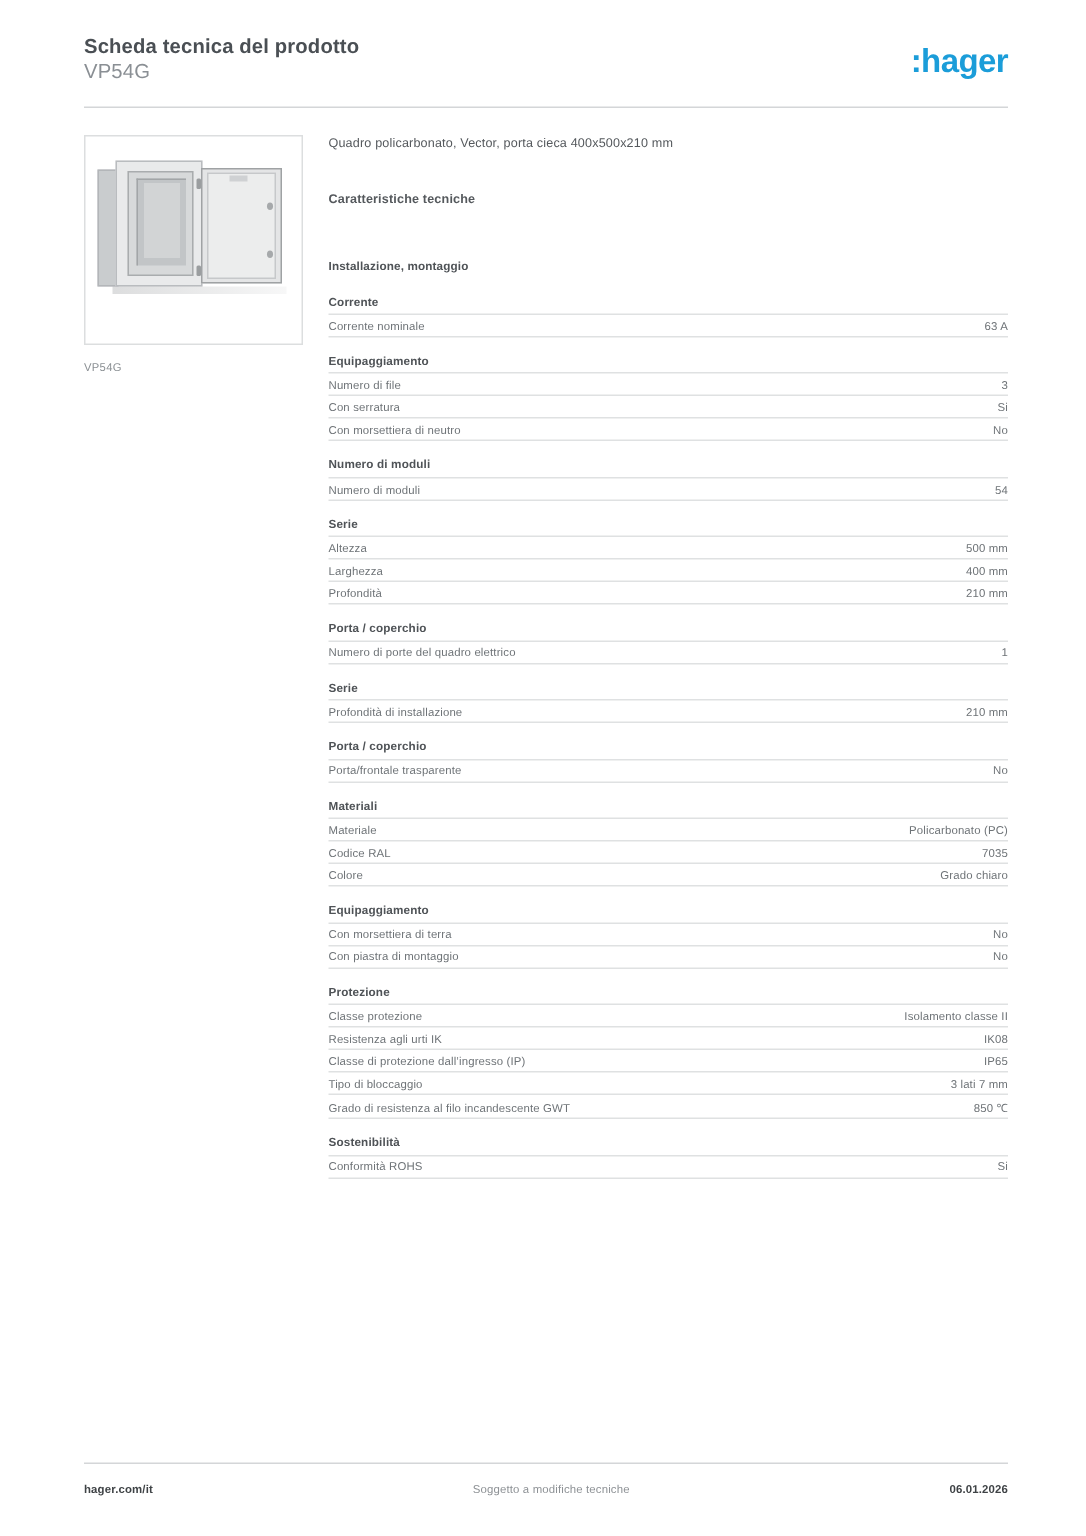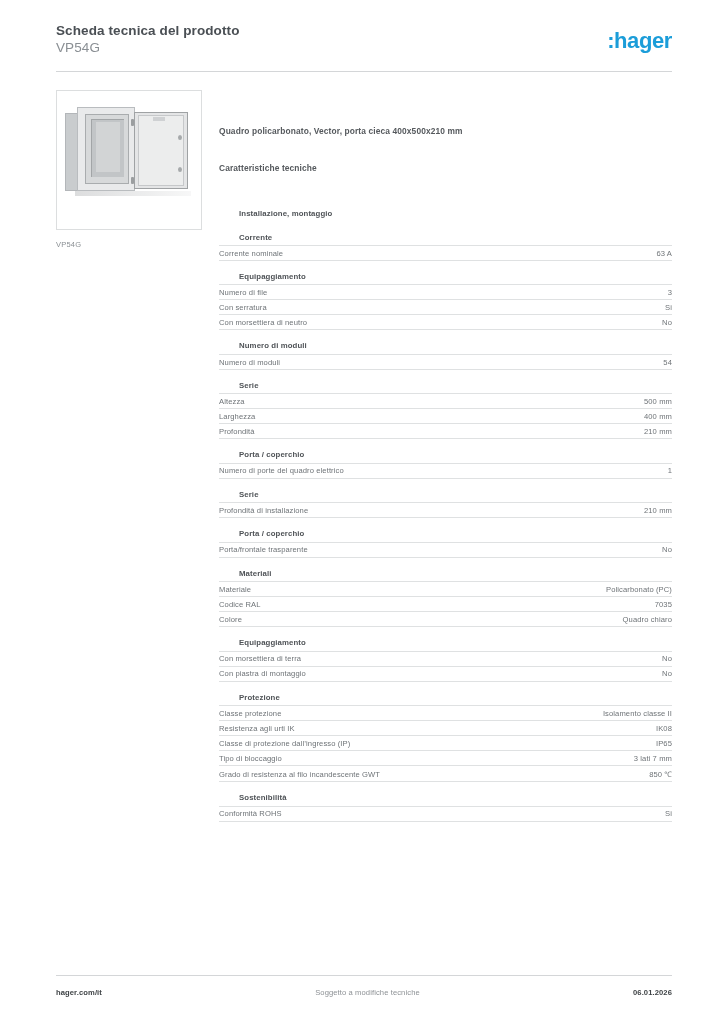--- a/index.html
+++ b/index.html
@@ -166,41 +166,39 @@
 
   
   .specs {
     position: absolute;
     left: 219px;
     top: 90px;
     width: 453px;
   }
   .product-name {
     font-size: 8.4px;
-    font-weight: bold;
+    font-weight: normal;
     color: #55595d;
     letter-spacing: 0.12px;
     margin-bottom: 27px;
-    margin-top: 36px;
   }
   .specs-heading {
     font-size: 8.4px;
     font-weight: bold;
     color: #55595d;
     letter-spacing: 0.12px;
     margin-bottom: 36px;
   }
   .group { margin-bottom: 11px; }
   .group-title {
     font-size: 7.8px;
     font-weight: bold;
     color: #4f5357;
     letter-spacing: 0.1px;
     padding-bottom: 3.5px;
-    margin-left: 20px;
   }
   .row {
     display: flex;
     justify-content: space-between;
     align-items: baseline;
     border-top: 1px solid #dfe1e2;
     padding: 2.6px 0 2.4px 0;
     font-size: 7.6px;
     color: #6e7377;
     letter-spacing: 0.1px;
@@ -356,21 +354,21 @@
           <div class="row">
             <div class="row-label">Materiale</div>
             <div class="row-value">Policarbonato (PC)</div>
           </div>
           <div class="row">
             <div class="row-label">Codice RAL</div>
             <div class="row-value">7035</div>
           </div>
           <div class="row">
             <div class="row-label">Colore</div>
-            <div class="row-value">Quadro chiaro</div>
+            <div class="row-value">Grado chiaro</div>
           </div>
         </div>
         <div class="group">
           <div class="group-title">Equipaggiamento</div>
           <div class="row">
             <div class="row-label">Con morsettiera di terra</div>
             <div class="row-value">No</div>
           </div>
           <div class="row">
             <div class="row-label">Con piastra di montaggio</div>

